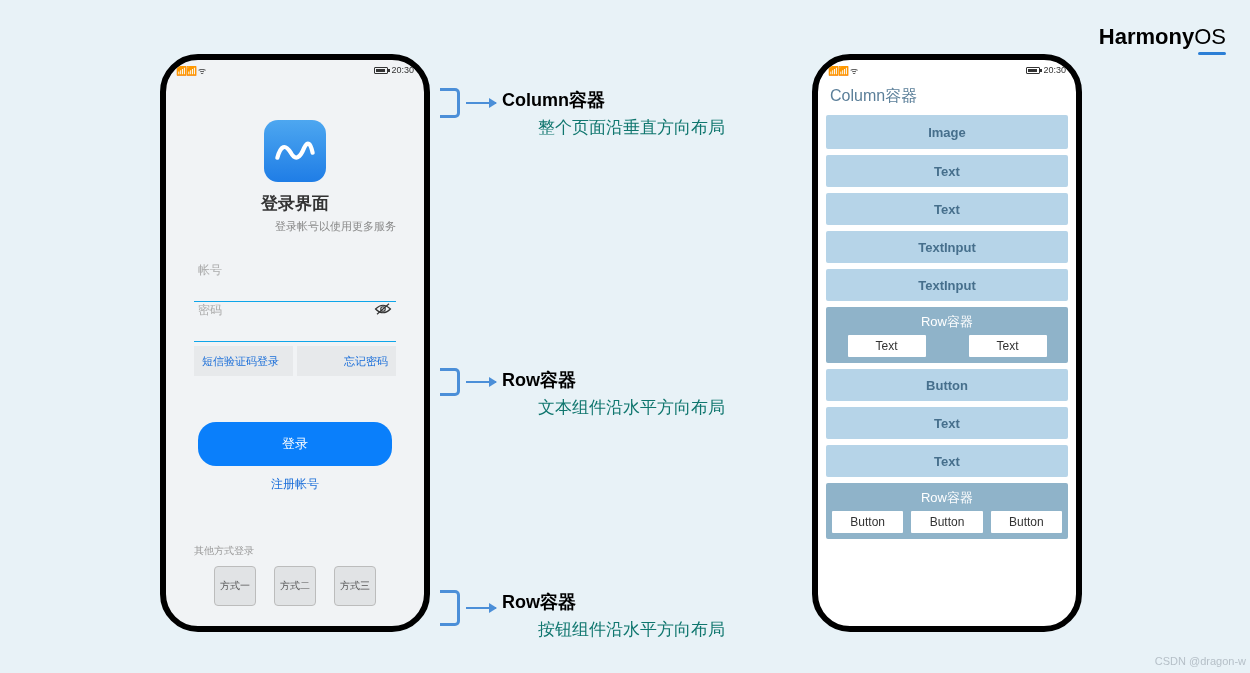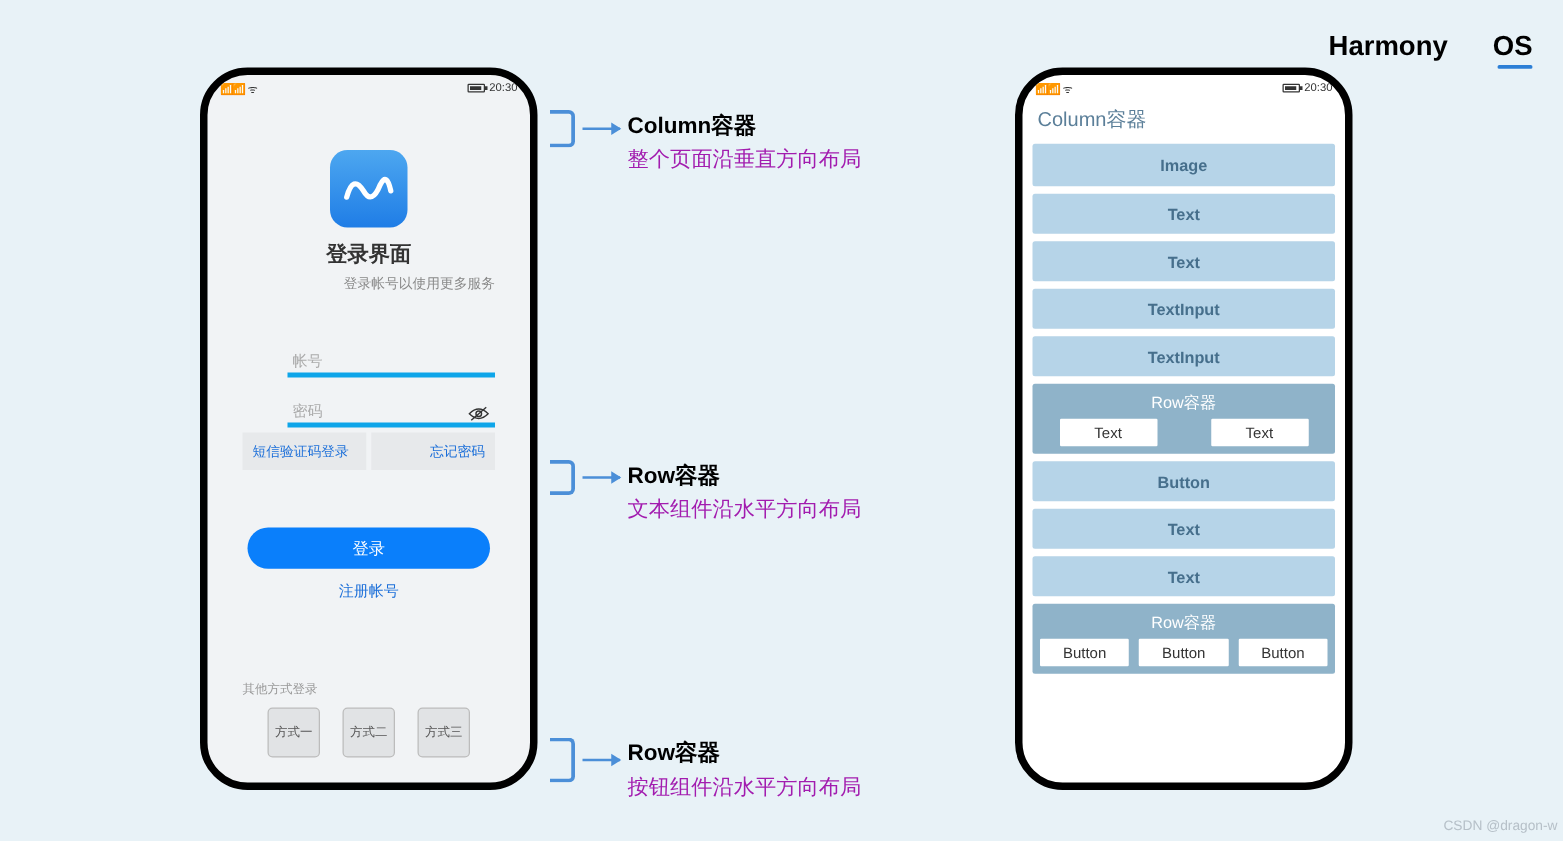--- a/index.html
+++ b/index.html
@@ -12,21 +12,21 @@
   overflow: hidden;
 }
 .brand {
   position: absolute;
   top: 24px;
   right: 24px;
   font-weight: 700;
   font-size: 22px;
   color: #000;
 }
-.brand .os { font-weight: 700; margin-left: 36px; }
+.brand .os { font-weight: 400; }
 .brand-underline {
   position: absolute;
   top: 52px;
   right: 24px;
   width: 28px;
   height: 3px;
   background: #2c7fd6;
   border-radius: 2px;
 }
 .watermark {
@@ -72,39 +72,38 @@
 .logo-box {
   width: 62px; height: 62px; margin: 42px auto 10px;
   background: linear-gradient(180deg, #4da7f0, #1f7de6);
   border-radius: 14px;
   display:flex; align-items:center; justify-content:center;
 }
 .logo-box svg { width: 42px; height: 32px; }
 .title { text-align:center; font-size: 17px; font-weight: 600; color:#333; margin-bottom: 4px;}
 .subtitle { text-align:right; font-size: 11px; color:#888; margin-bottom: 28px;}
 .input-line {
-  height: 40px; display:flex; align-items:flex-end;
-  border-bottom: 4px solid #0ea5e9;
+  height: 40px; display:flex; align-items:flex-start;
+  border-bottom: 1px solid #0ea5e9;
   font-size: 12px; color:#aaa;
   padding: 0 4px;
   justify-content: space-between;
-  margin-left: 36px;
 }
 .eye-icon { width:18px; height:14px; }
 .link-row {
   height: 30px; display:flex; margin-top: 4px;
   font-size: 11px; color:#1c6fd9;
 }
 .link-row .cell {
   flex:1; background:#e7e9eb; display:flex; align-items:center; padding: 0 8px;
 }
 .link-row .cell.left { margin-right: 2px; justify-content:flex-start;}
 .link-row .cell.right{ margin-left: 2px; justify-content:flex-end;}
 .login-btn {
-  margin: 46px 4px 0; height: 33px; border-radius: 18px;
+  margin: 46px 4px 0; height: 44px; border-radius: 18px;
   background:#0a7ffb; color:#fff; font-size:13px;
   display:flex; align-items:center; justify-content:center;
   font-weight: 500;
 }
 .register { text-align:center; color:#1c6fd9; font-size:12px; margin-top:10px;}
 .other-title { text-align:left; color:#999; font-size:10px; margin-top: auto; margin-bottom: 8px;}
 .other-row { display:flex; justify-content:center; gap:18px; margin-bottom: 20px;}
 .other-btn {
   width:42px; height:40px; background:#e1e3e5; border:1px solid #bcbcbc;
   font-size:10px; color:#555; display:flex; align-items:center; justify-content:center;
@@ -157,21 +156,21 @@
 .arrow-line {
   height: 2px; background: #4b8fd8; width: 30px; margin-top: var(--mt, 10px);
   position: relative;
 }
 .arrow-line::after {
   content:""; position:absolute; right:-1px; top:-4px;
   border-left: 8px solid #4b8fd8; border-top:5px solid transparent; border-bottom:5px solid transparent;
 }
 .ann-text { margin-left: 6px; }
 .ann-text .h { font-weight:700; font-size:18px; color:#000; margin-bottom:4px;}
-.ann-text .d { font-size:17px; color:#a21caf; }
+.ann-text .d { font-size:17px; color:#0f766e;margin-left:36px; }
 
 .ann1 { left: 440px; top: 88px; }
 .ann1 .bracket { height: 30px; }
 .ann1 .arrow-line { --mt: 14px; }
 
 .ann2 { left: 440px; top: 368px; }
 .ann2 .bracket { height: 28px; }
 .ann2 .arrow-line { --mt: 13px; }
 
 .ann3 { left: 440px; top: 590px; }

